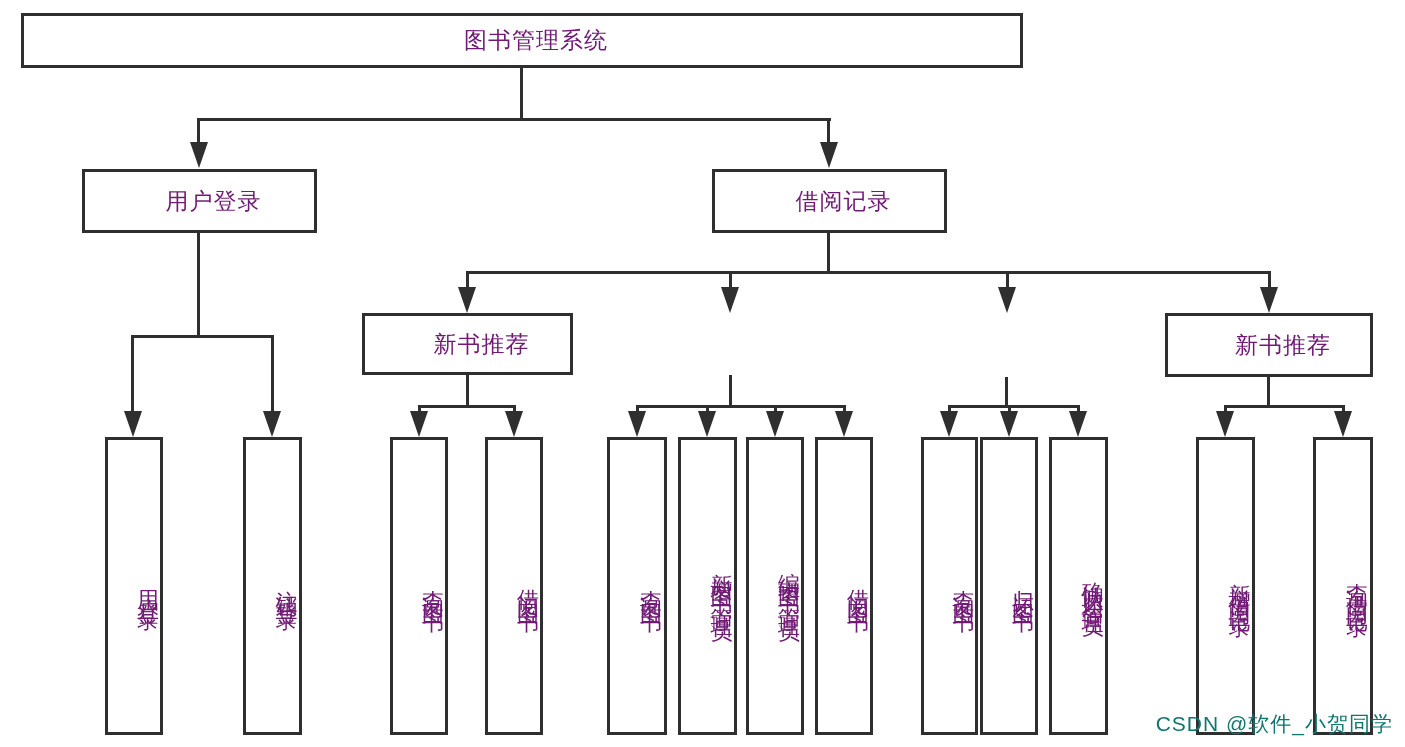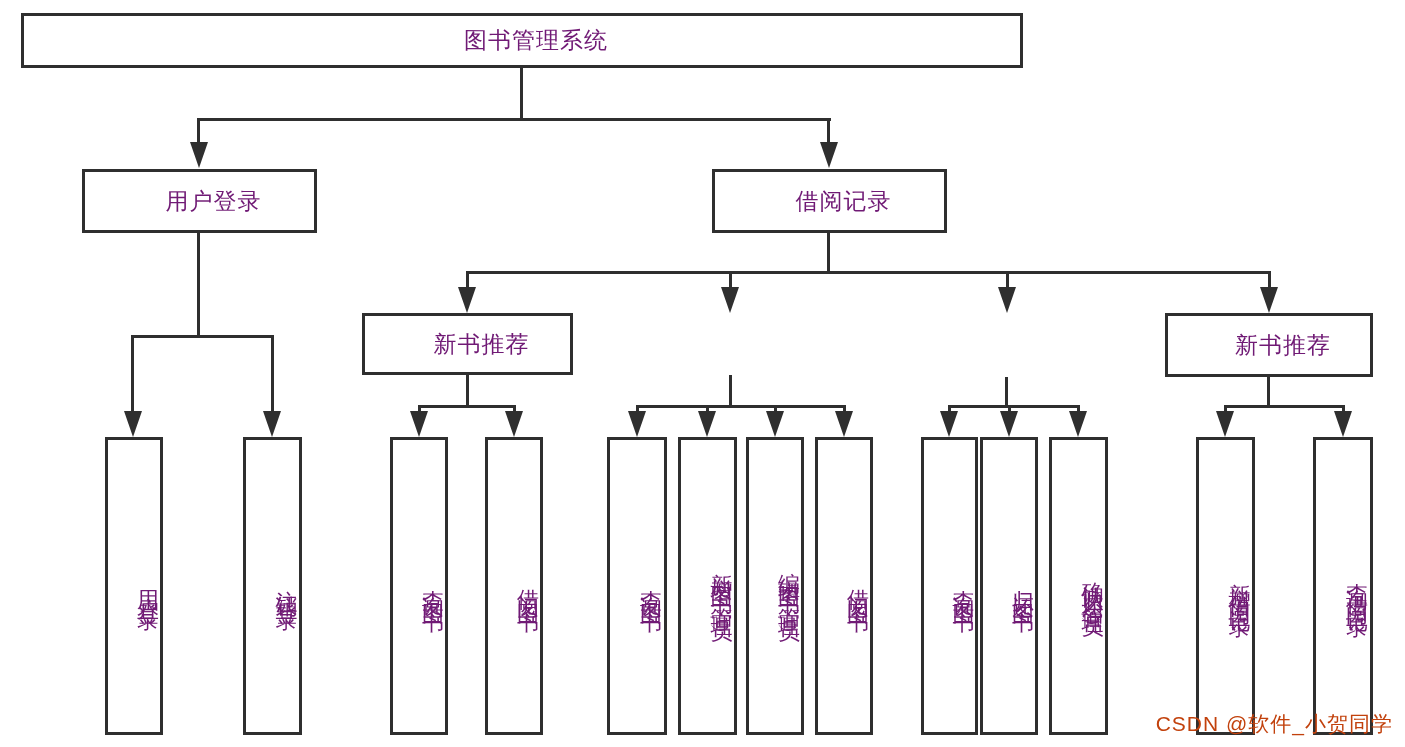--- a/index.html
+++ b/index.html
@@ -38,21 +38,21 @@
   .arrow{
     position:absolute;width:0;height:0;
     border-left:9px solid transparent;
     border-right:9px solid transparent;
     border-top:26px solid #2f2f2f;
   }
   .watermark{
     position:absolute;
     right:12px;top:710px;
     font-size:21px;
-    color:#c2410c;
+    color:#0f766e;
     letter-spacing:1px;
     z-index:10;
   }
 </style>
 </head>
 <body>
 
 <div id="canvas">
 
   <div class="vline" style="left:520px;top:68px;height:52px;"></div>

